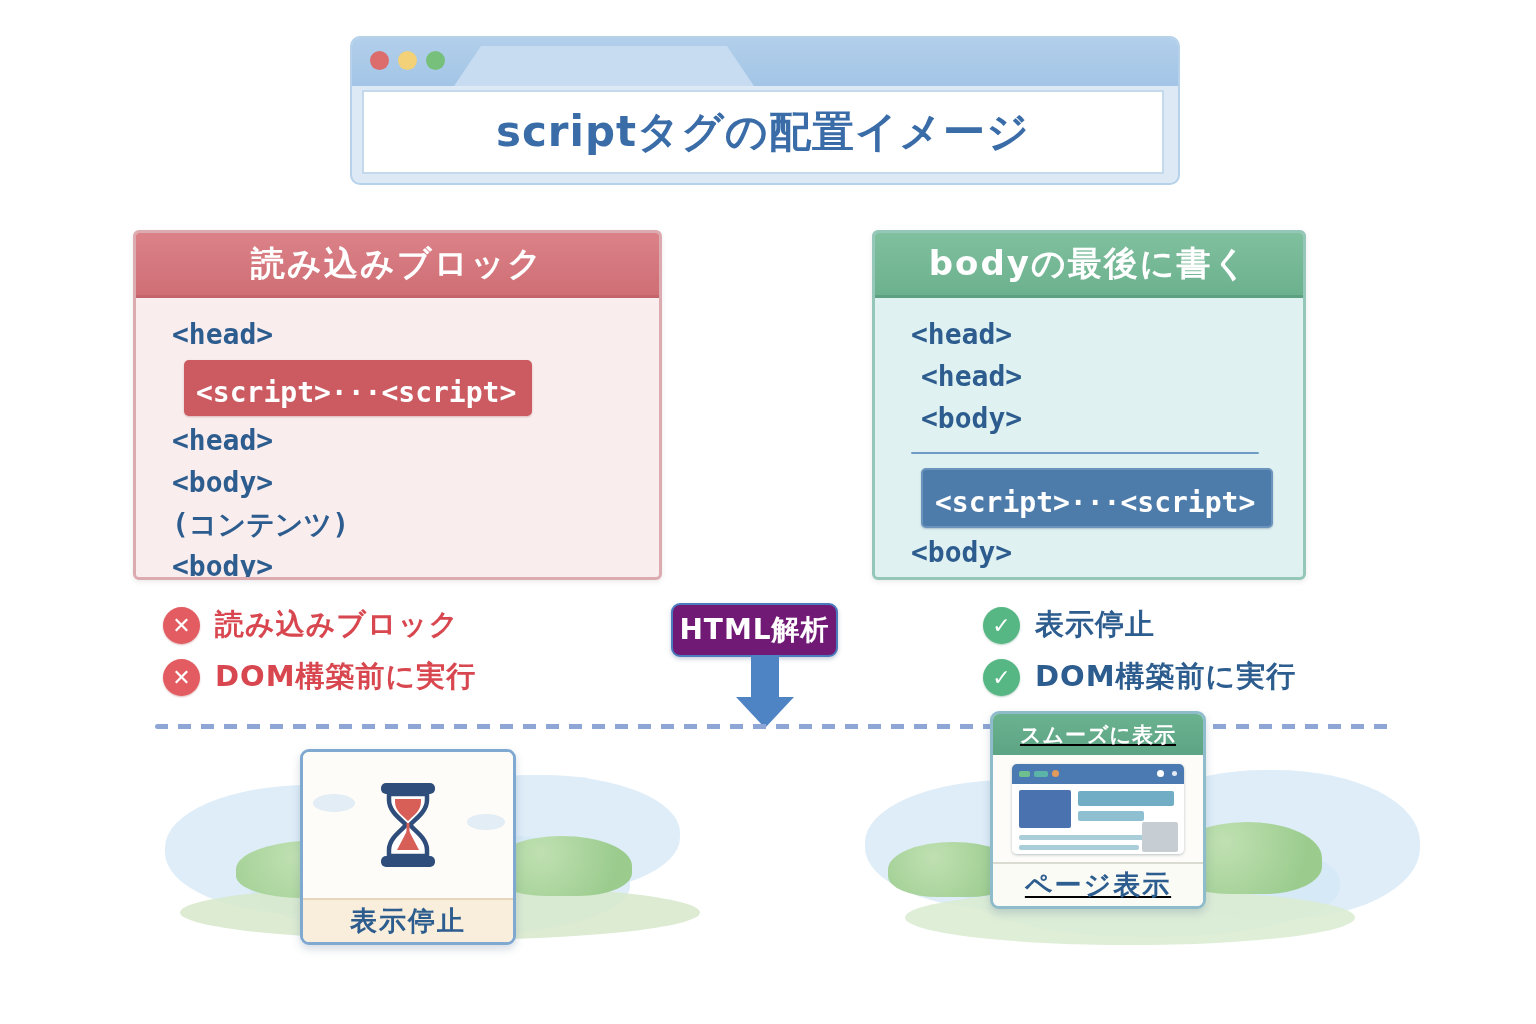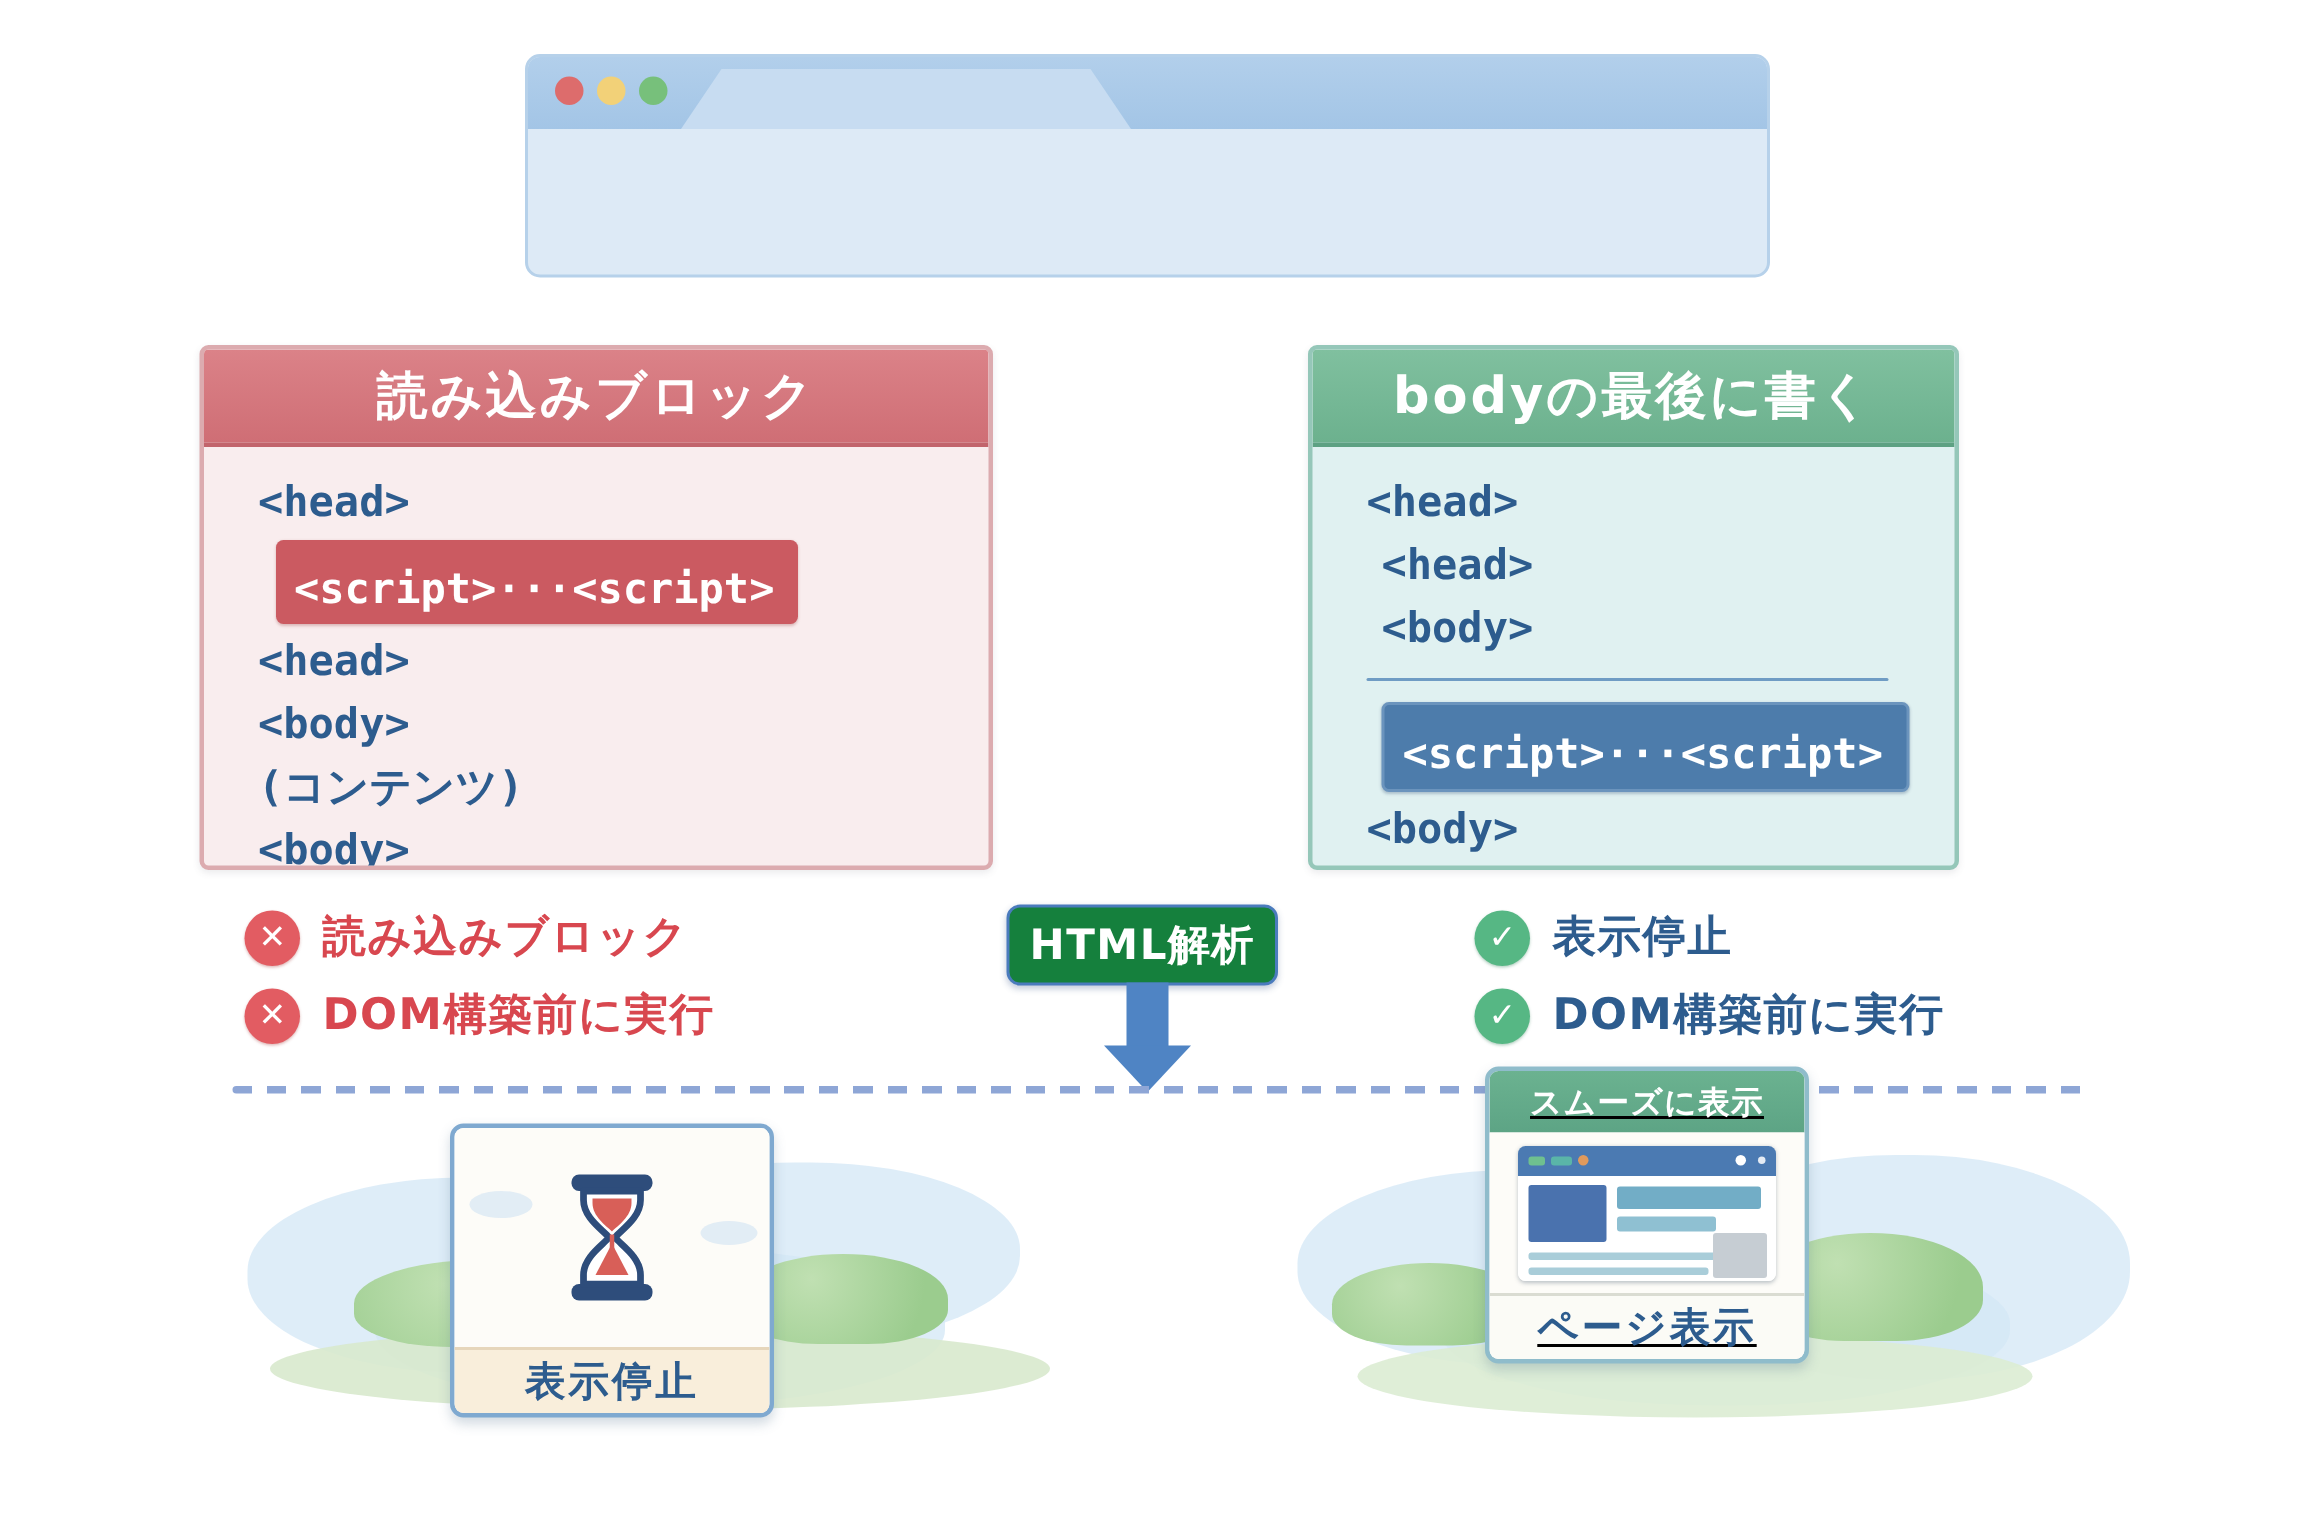--- a/index.html
+++ b/index.html
@@ -61,21 +61,21 @@
     display:flex;align-items:center;justify-content:center;
     color:#ffffff;font-size:22px;font-weight:bold;
   }
   .badge.cross{background:#e25c62;box-shadow:0 1px 2px rgba(160,50,50,.35);}
   .badge.check{background:#56b784;box-shadow:0 1px 2px rgba(40,120,80,.35);}
   .note-text{font-size:29px;font-weight:bold;letter-spacing:1px;}
   .note-text.con{color:#d8474f;}
   .note-text.pro{color:#2d5c8e;}
   
   .parse-box{
-    left:671px;top:603px;width:181px;height:54px;background:#15803d;border:2px solid #4a7bbd;
+    left:671px;top:603px;width:167px;height:54px;background:#701a75;border:2px solid #4a7bbd;
     border-radius:9px;box-sizing:border-box;display:flex;align-items:center;justify-content:center;
     color:#ffffff;font-size:28px;font-weight:bold;letter-spacing:1px;box-shadow:0 2px 4px rgba(60,90,140,.3);
   }
   .arrow-stem{left:751px;top:655px;width:28px;height:44px;background:#4f84c4;}
   .arrow-head{left:736px;top:697px;width:0;height:0;border-left:29px solid transparent;border-right:29px solid transparent;border-top:31px solid #4f84c4;}
   
   .divider{
     left:155px;top:724px;width:1235px;height:5px;border-radius:3px;
     background:repeating-linear-gradient(90deg,#8ea6d6 0 13px,transparent 13px 23px);
   }
@@ -126,20 +126,23 @@
 <body>
 
 <div id="stage">
 
   <div class="abs browser">
     <div class="browser-bar">
       <div class="browser-tab"></div>
       <div class="dot red"></div>
       <div class="dot yellow"></div>
       <div class="dot green"></div>
+    </div>
+    <div class="browser-title-area">
+      <div class="browser-title">scriptタグの配置イメージ</div>
     </div>
   </div>
 
   <div class="abs panel red-p">
     <div class="panel-header">読み込みブロック</div>
     <div class="code-area">
       <div class="code-line">&lt;head&gt;</div>
       <div class="code-hl red-hl">&lt;script&gt;···&lt;script&gt;</div>
       <div class="code-line">&lt;head&gt;</div>
       <div class="code-line">&lt;body&gt;</div>

